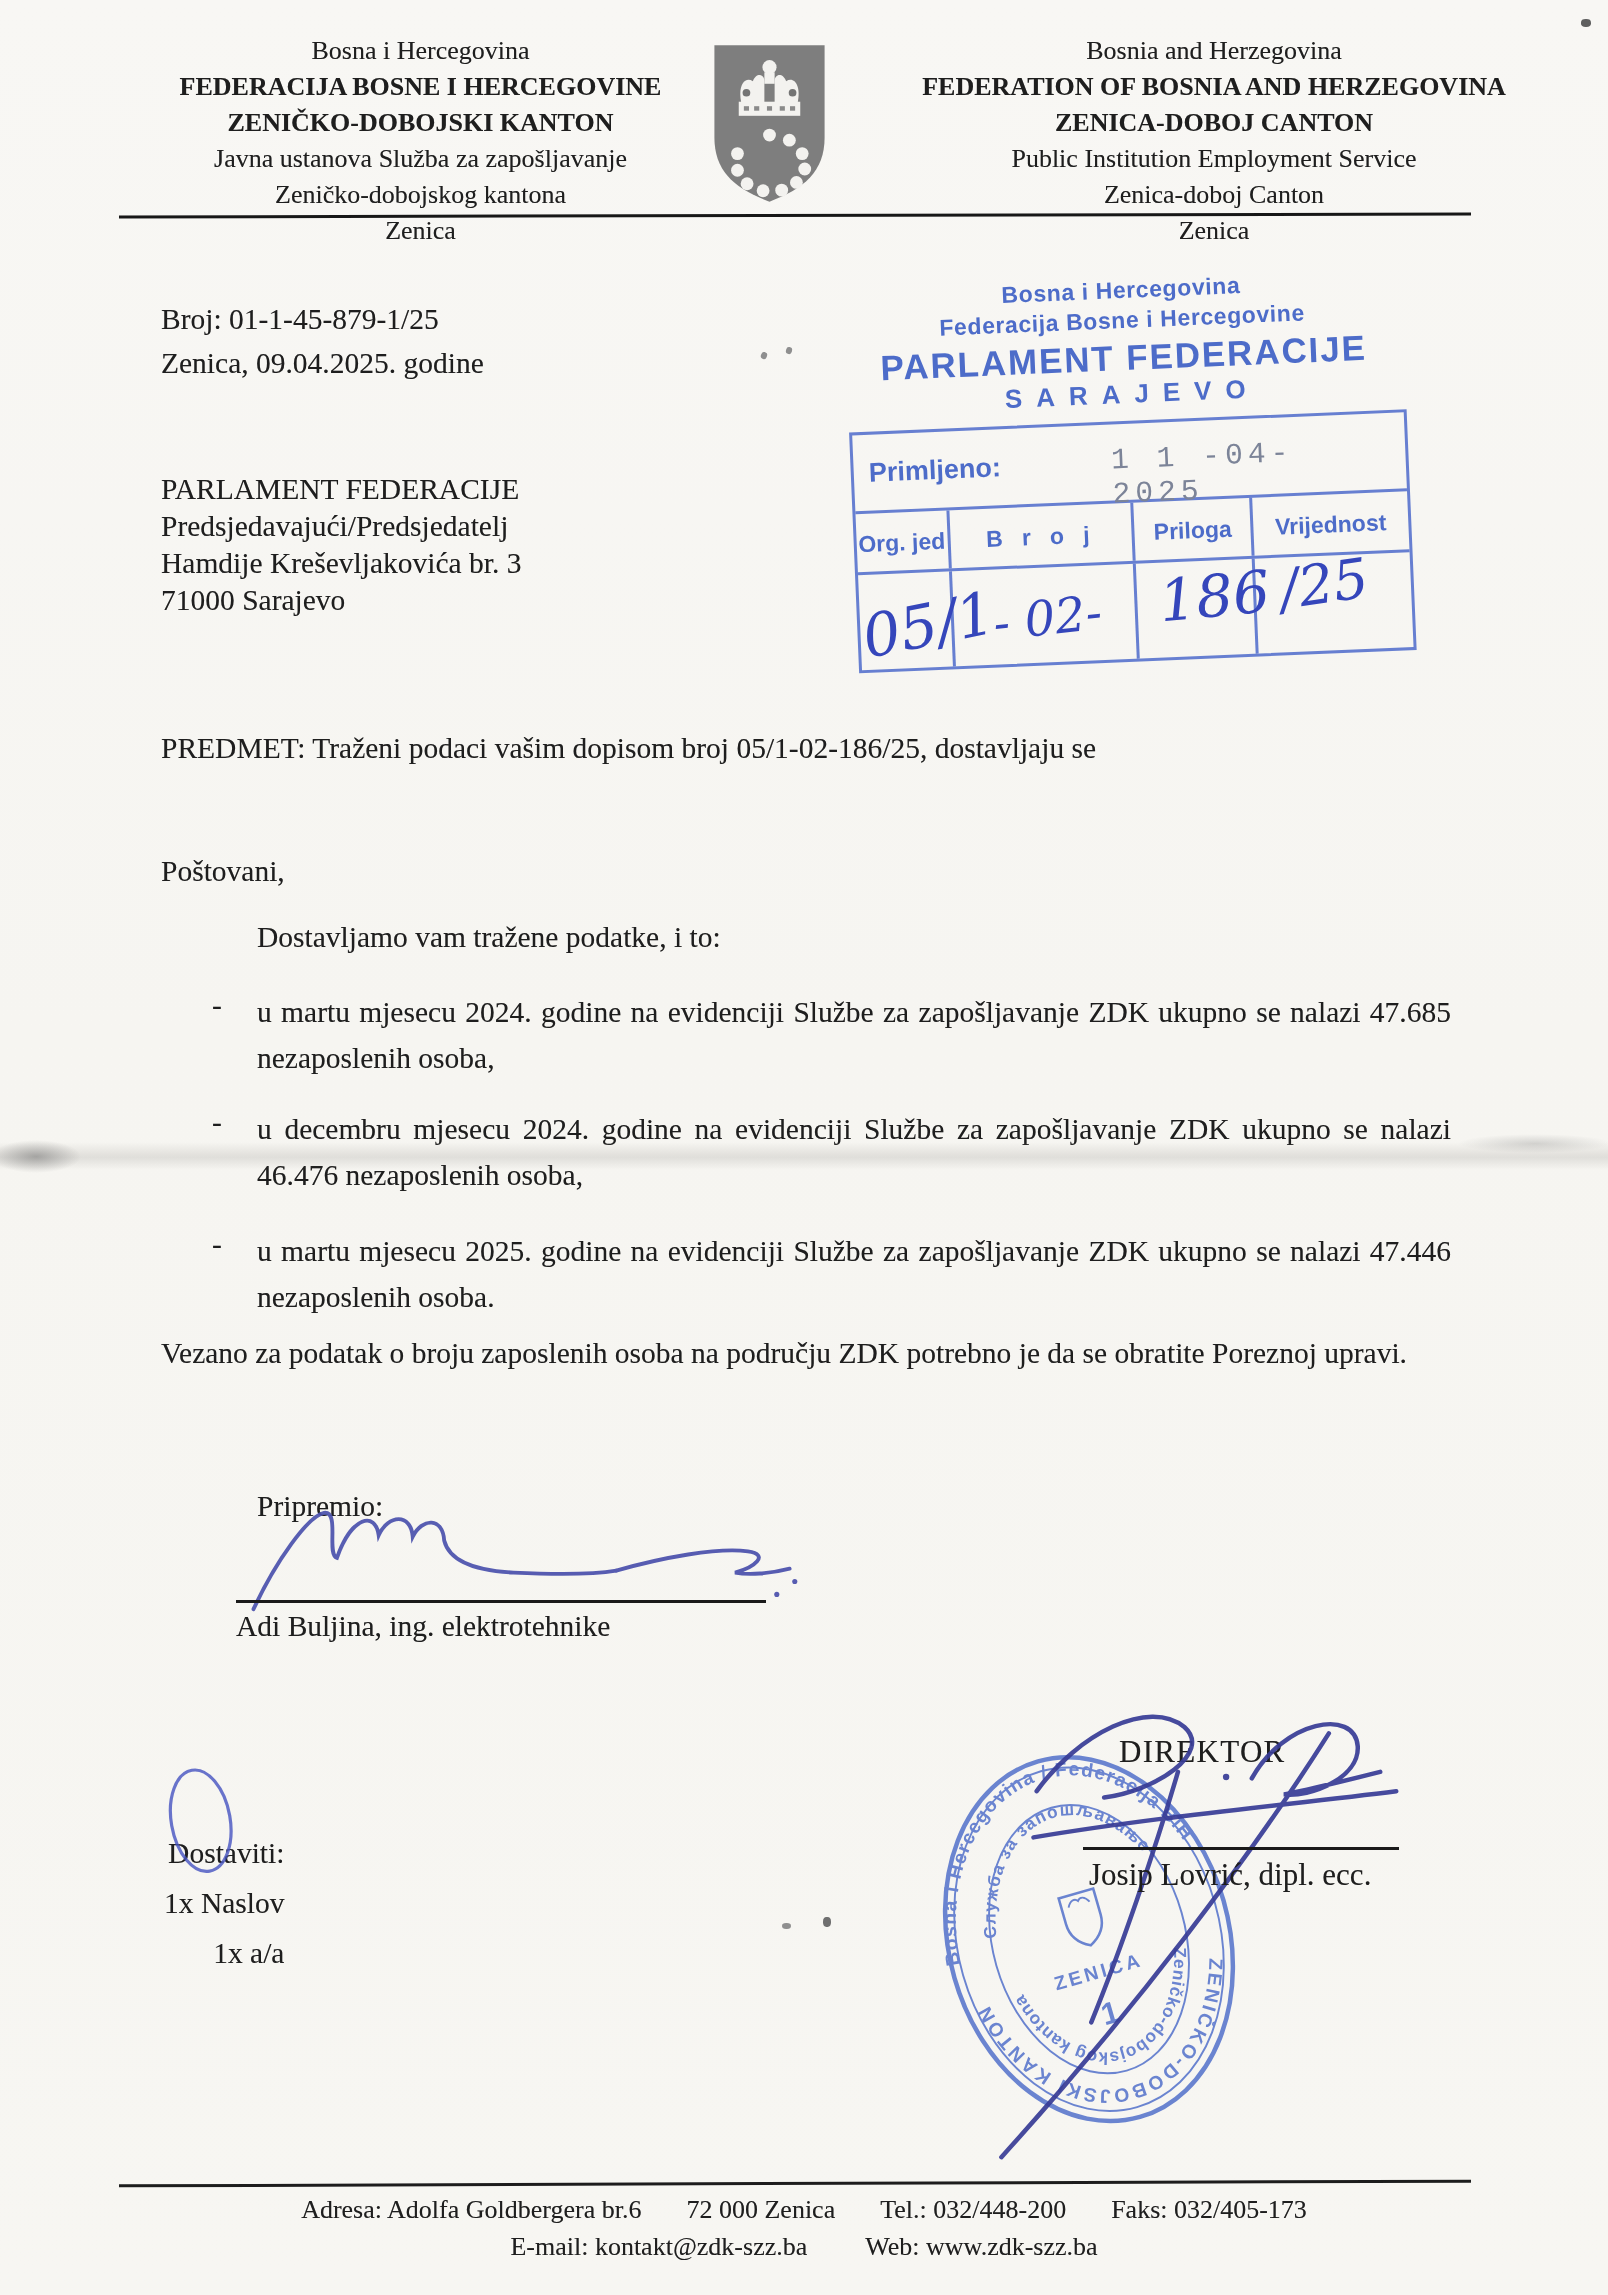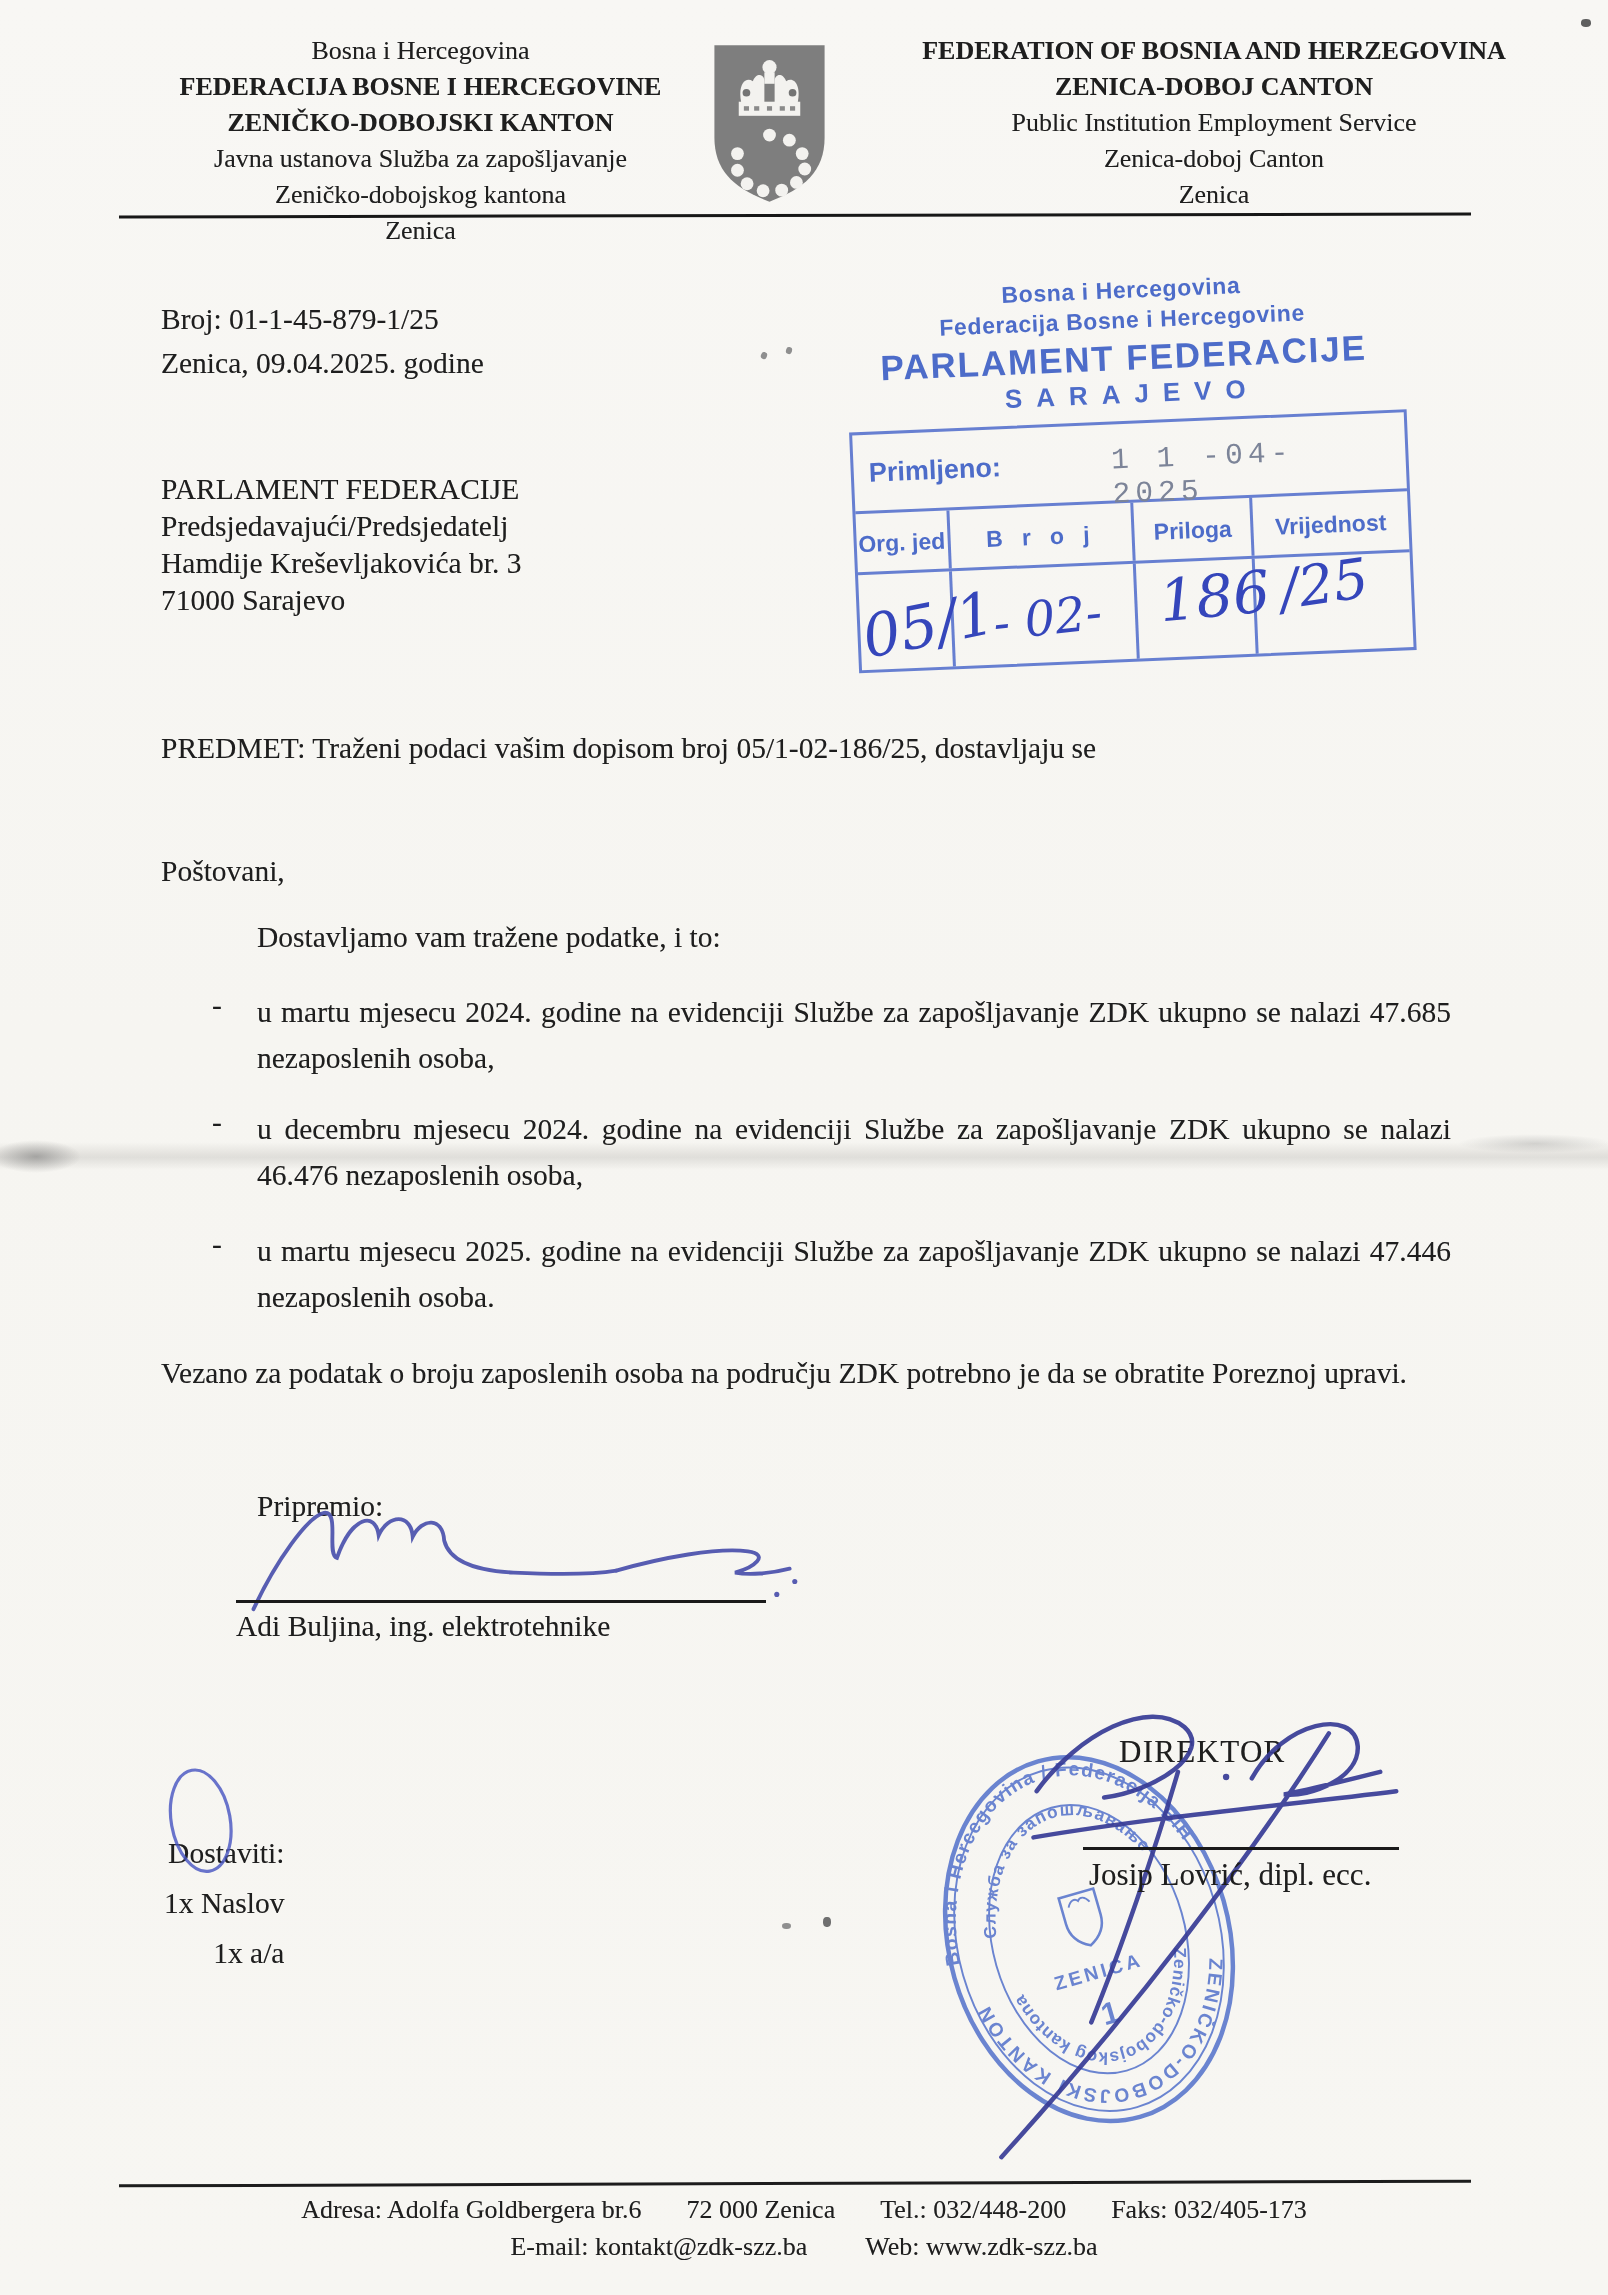--- a/index.html
+++ b/index.html
@@ -81,20 +81,21 @@
   <circle cx="151" cy="201" r="10" fill="#f3f2ef"></circle>
   <circle cx="138" cy="222" r="10" fill="#f3f2ef"></circle>
   <circle cx="115" cy="234" r="10" fill="#f3f2ef"></circle>
   <circle cx="86" cy="235" r="10" fill="#f3f2ef"></circle>
   <circle cx="61" cy="224" r="10" fill="#f3f2ef"></circle>
   <circle cx="46" cy="203" r="10" fill="#f3f2ef"></circle>
   <circle cx="46" cy="177" r="10" fill="#f3f2ef"></circle>
 </svg>
 
 <div class="abs hdr-block soft" style="left:893px;top:33px;width:642px;">
+  <div>Bosnia and Herzegovina</div>
   <div class="b">FEDERATION OF BOSNIA AND HERZEGOVINA</div>
   <div class="b">ZENICA-DOBOJ CANTON</div>
   <div>Public Institution Employment Service</div>
   <div>Zenica-doboj Canton</div>
   <div>Zenica</div>
 </div>
 
 <div class="abs hdr-rule" style="left:119px;top:214px;width:1352px;"></div>
 
 <div class="abs ref soft" style="left:161px;top:297px;">
@@ -158,21 +159,21 @@
 <div class="abs soft" style="left:212px;top:1106px;font-size:29.5px;">-</div>
 <div class="abs bullet-text soft" style="left:257px;top:1106px;">u decembru mjesecu 2024. godine na evidenciji Službe za zapošljavanje ZDK ukupno se nalazi 46.476 nezaposlenih osoba,</div>
 
 <div class="abs crease" style="top:1142px;"></div>
 <div class="abs smudge" style="left:-9px;top:1140px;width:90px;height:33px;background:radial-gradient(closest-side,rgba(105,105,105,.5),transparent);"></div>
 <div class="abs smudge" style="left:1458px;top:1134px;width:154px;height:19px;background:radial-gradient(closest-side,rgba(120,120,120,.28),transparent);"></div>
 
 <div class="abs soft" style="left:212px;top:1228px;font-size:29.5px;">-</div>
 <div class="abs bullet-text soft" style="left:257px;top:1228px;">u martu mjesecu 2025. godine na evidenciji Službe za zapošljavanje ZDK ukupno se nalazi 47.446 nezaposlenih osoba.</div>
 
-<div class="abs para soft" style="left:161px;top:1330px;margin-top:20px;">Vezano za podatak o broju zaposlenih osoba na području ZDK potrebno je da se obratite Poreznoj upravi.</div>
+<div class="abs para soft" style="left:161px;top:1330px;">Vezano za podatak o broju zaposlenih osoba na području ZDK potrebno je da se obratite Poreznoj upravi.</div>
 
 <div class="abs line46 soft" style="left:257px;top:1490px;">Pripremio:</div>
 
 <svg class="abs" style="left:231px;top:1503px;" width="610" height="116" viewBox="0 0 950 180">
   <g fill="none" stroke="#4a50ac" stroke-width="6" stroke-linecap="round" opacity="0.92">
     <path d="M35,165 C70,90 120,20 145,15 C170,12 148,80 165,85 C188,20 225,12 230,50 C245,17 280,15 283,52 C298,22 330,22 332,58 C340,90 380,105 440,108 C520,112 570,110 600,105"></path>
     <path d="M600,105 C670,85 760,68 805,75 C840,80 815,100 785,108 C805,112 840,110 870,102"></path>
     <circle cx="878" cy="122" r="4" fill="#4a50ac" stroke="none"></circle>
     <circle cx="850" cy="142" r="4" fill="#4a50ac" stroke="none"></circle>
   </g>

